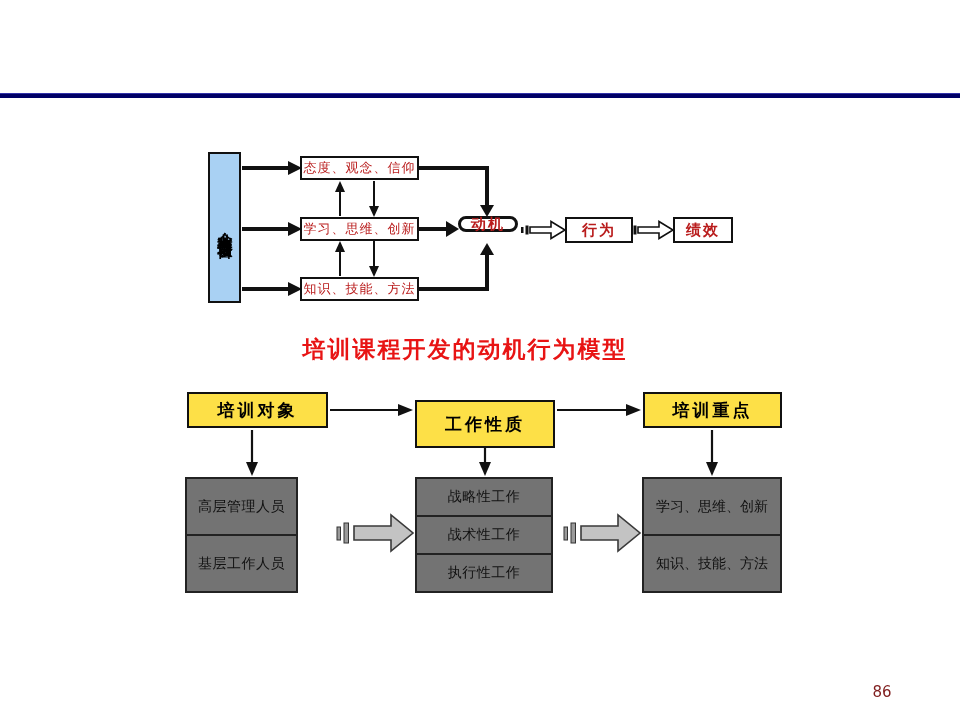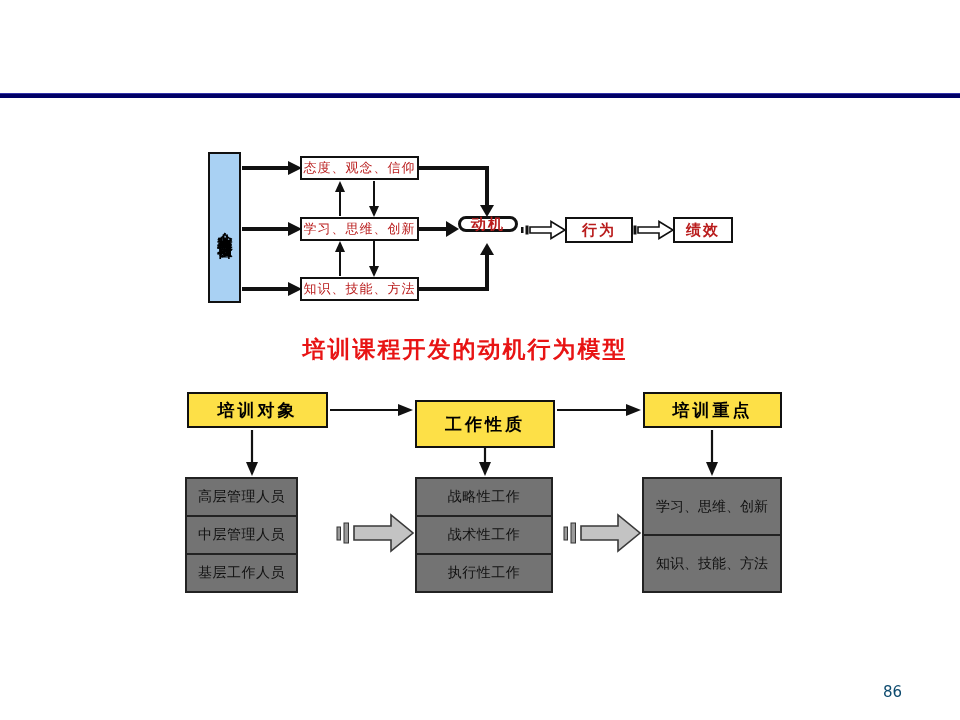--- a/index.html
+++ b/index.html
@@ -46,21 +46,21 @@
   .stack{border:2px solid #222;background:#737373;display:flex;flex-direction:column;top:477px;height:116px;}
   .stack1{left:185px;width:113px;}
   .stack2{left:415px;width:138px;}
   .stack3{left:642px;width:140px;}
   .stack .row{
     flex:1;display:flex;align-items:center;justify-content:center;
     font-size:14px;color:#111;letter-spacing:0.5px;white-space:nowrap;
   }
   .stack .row + .row{border-top:2px solid #222;}
   .stack3 .row{letter-spacing:0;}
-  .page-num{left:862px;top:683px;width:40px;text-align:right;font-size:15px;color:#0c4a6e;}
+  .page-num{left:862px;top:683px;width:40px;text-align:center;font-size:15px;color:#7f1d1d;}
   svg.connectors{position:absolute;left:0;top:0;pointer-events:none;}
 </style>
 </head>
 <body>
 
 <div class="slide">
 
   <div class="abs title-rule"></div>
 
   <svg class="connectors" width="960" height="720" viewBox="0 0 960 720">
@@ -144,21 +144,20 @@
   <div class="abs dbox chainbox performance">绩效</div>
 
   <div class="abs caption cap1">培训课程开发的动机行为模型</div>
 
   <div class="abs hdr hdr1">培训对象</div>
   <div class="abs hdr hdr2">工作性质</div>
   <div class="abs hdr hdr3">培训重点</div>
 
   <div class="abs stack stack1">
     <div class="row">高层管理人员</div>
-    <div class="row">中层管理人员</div>
     <div class="row">基层工作人员</div>
   </div>
 
   <div class="abs stack stack2">
     <div class="row">战略性工作</div>
     <div class="row">战术性工作</div>
     <div class="row">执行性工作</div>
   </div>
 
   <div class="abs stack stack3">

